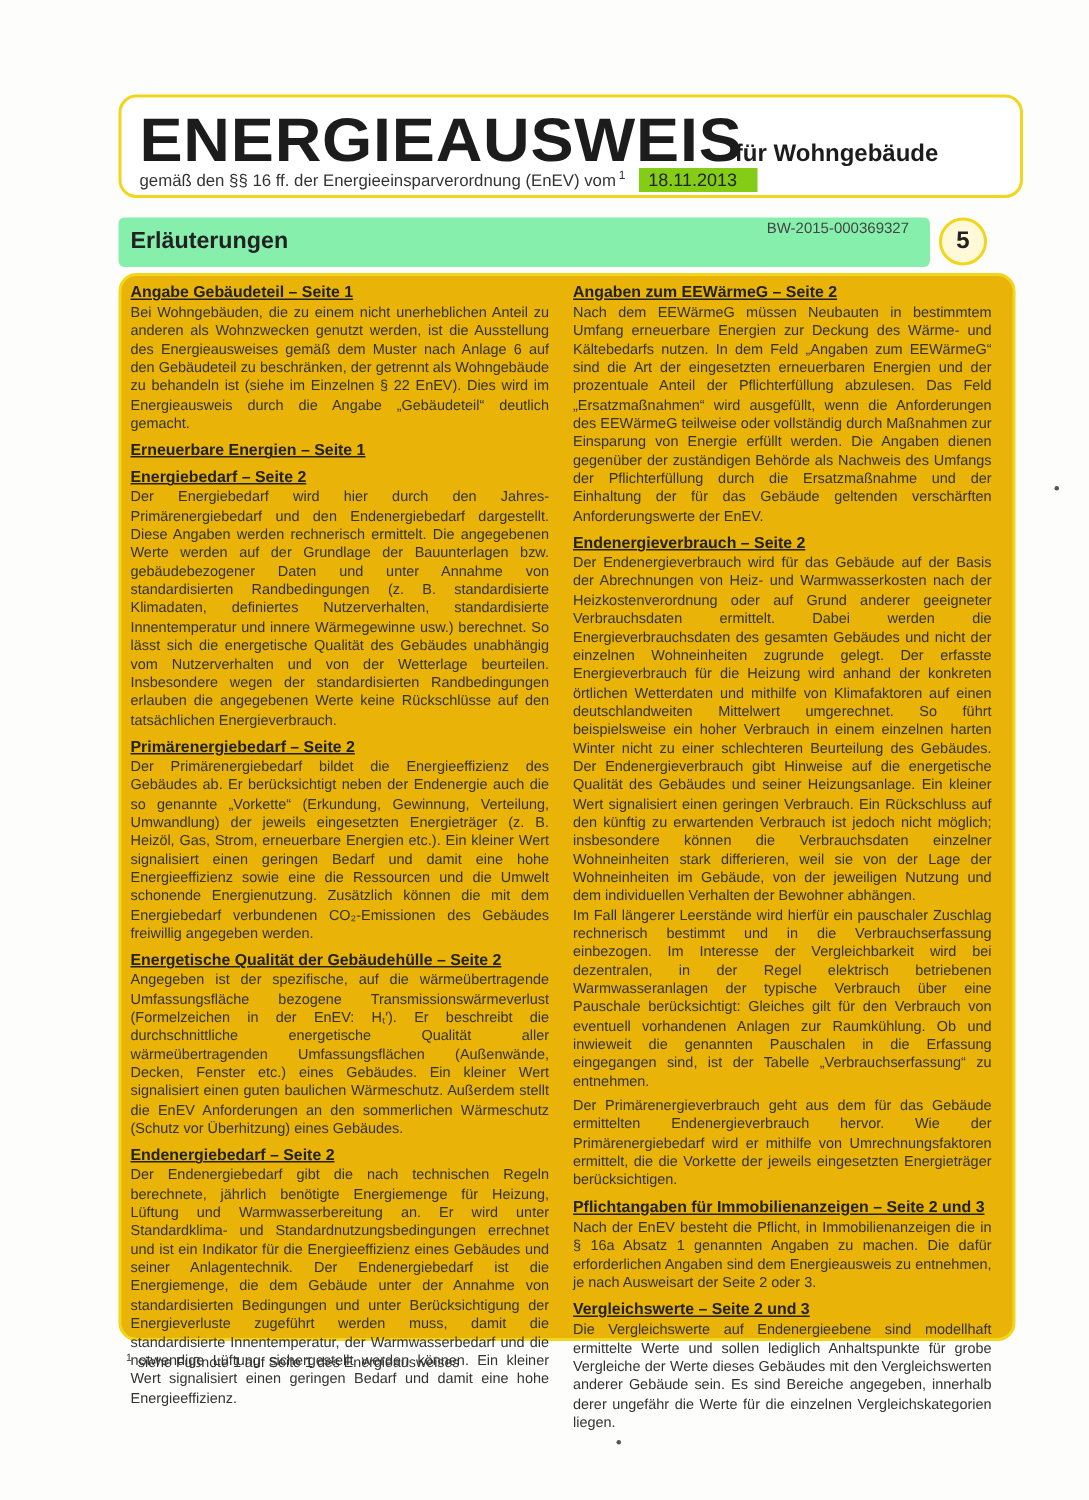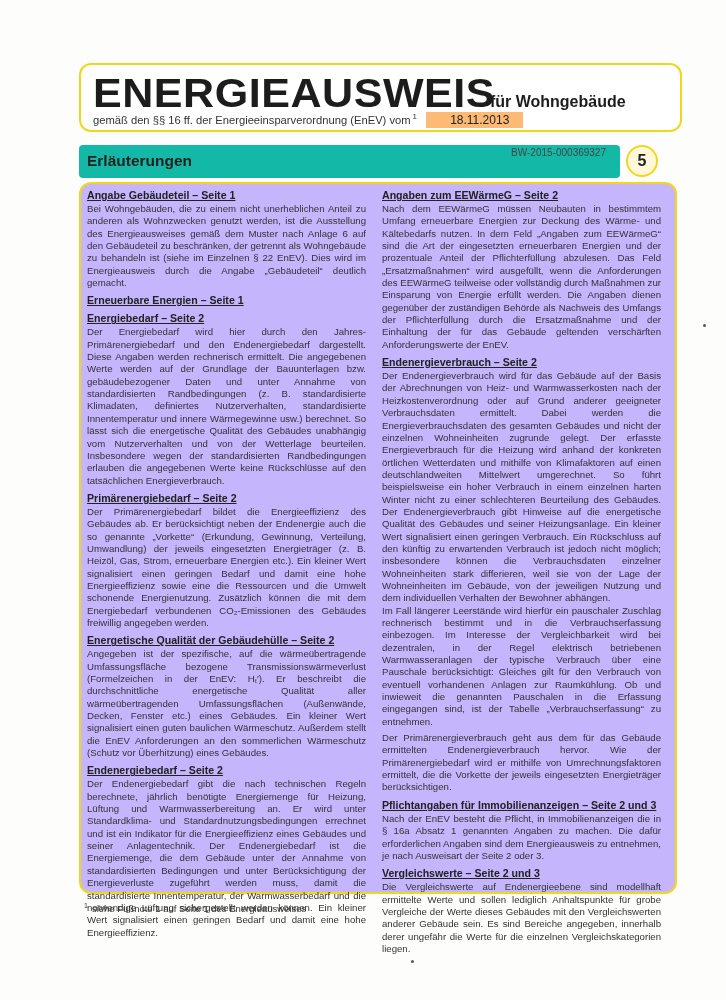--- a/index.html
+++ b/index.html
@@ -16,37 +16,37 @@
     font-family: "Liberation Sans", sans-serif; font-weight: bold; font-size: 41px;
     color: #1c1c1c; letter-spacing: 0.5px; transform: scaleX(1.05); transform-origin: left;
     display: inline-block;
   }
   .title-sub { font-weight: bold; font-size: 16px; color: #1c1c1c; margin-left: 14px; }
   .subtitle-row {
     position: absolute; left: 12px; top: 47px; font-size: 11.2px; color: #333; white-space: nowrap;
   }
   .sup { font-size: 8px; vertical-align: super; margin-left: 2px; }
   .date-field {
-    display: inline-block; background: #fdba74; padding: 1px 14px 1px 24px; margin-left: 6px;
+    display: inline-block; background: #84cc16; padding: 1px 14px 1px 6px; margin-left: 6px;
     font-size: 12px; color: #222;
   }
   .section-bar {
     position: absolute; left: 79px; top: 145px; width: 541px; height: 33px;
-    background: #14b8a6; border-radius: 4px;
+    background: #86efac; border-radius: 4px;
   }
   .section-title { position: absolute; left: 8px; top: 7px; font-weight: bold; font-size: 15.5px; color: #222; }
   .doc-id { position: absolute; right: 14px; top: 2px; font-size: 10px; color: #444; }
   .page-circle {
     position: absolute; left: 626px; top: 145px; width: 32px; height: 32px; box-sizing: border-box;
     border: 2.5px solid #f2d61e; border-radius: 50%; background: #fff9d8;
     text-align: center; line-height: 27px; font-weight: bold; font-size: 16px; color: #222;
   }
   .content-box {
     position: absolute; left: 79px; top: 182px; width: 598px; height: 712px;
-    border: 2.5px solid #f2d61e; border-radius: 12px; background: #c4b5fd; box-sizing: border-box;
+    border: 2.5px solid #f2d61e; border-radius: 12px; background: #eab308; box-sizing: border-box;
   }
   .col { position: absolute; top: 4px; width: 279px; }
   .col.left { left: 6px; }
   .col.right { left: 301px; }
   .sec { margin-bottom: 4px; }
   .sec h3 {
     margin: 0 0 1px 0; font-size: 10.6px; font-weight: bold; text-decoration: underline; color: #222;
     line-height: 14px;
   }
   .sec p {

